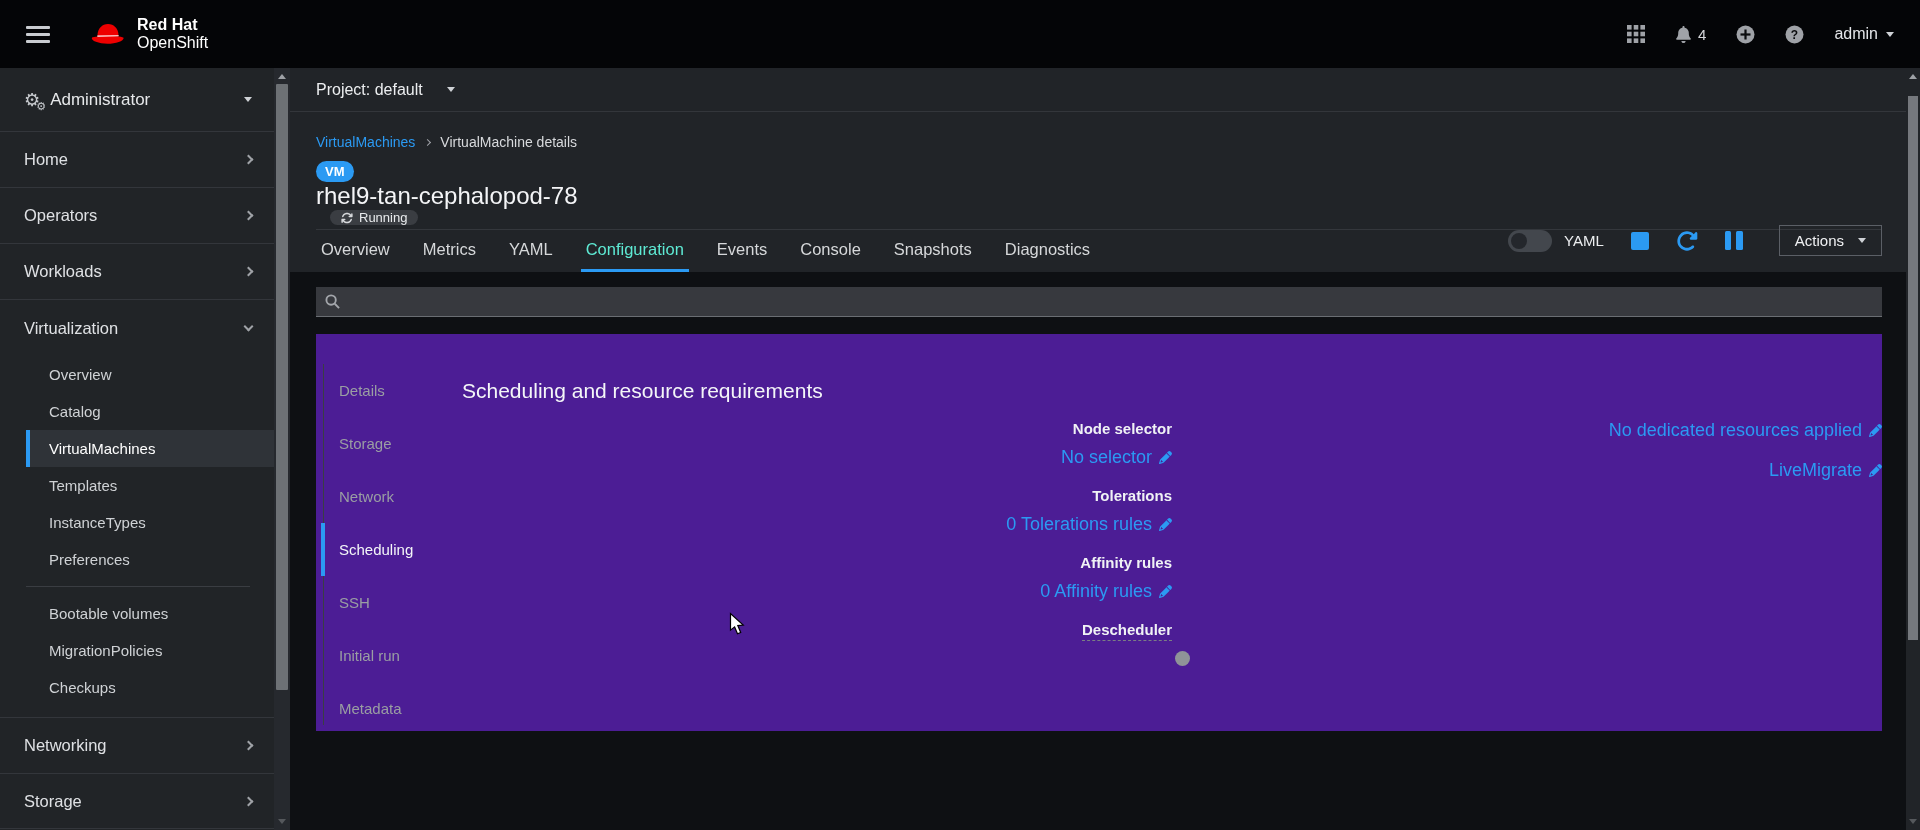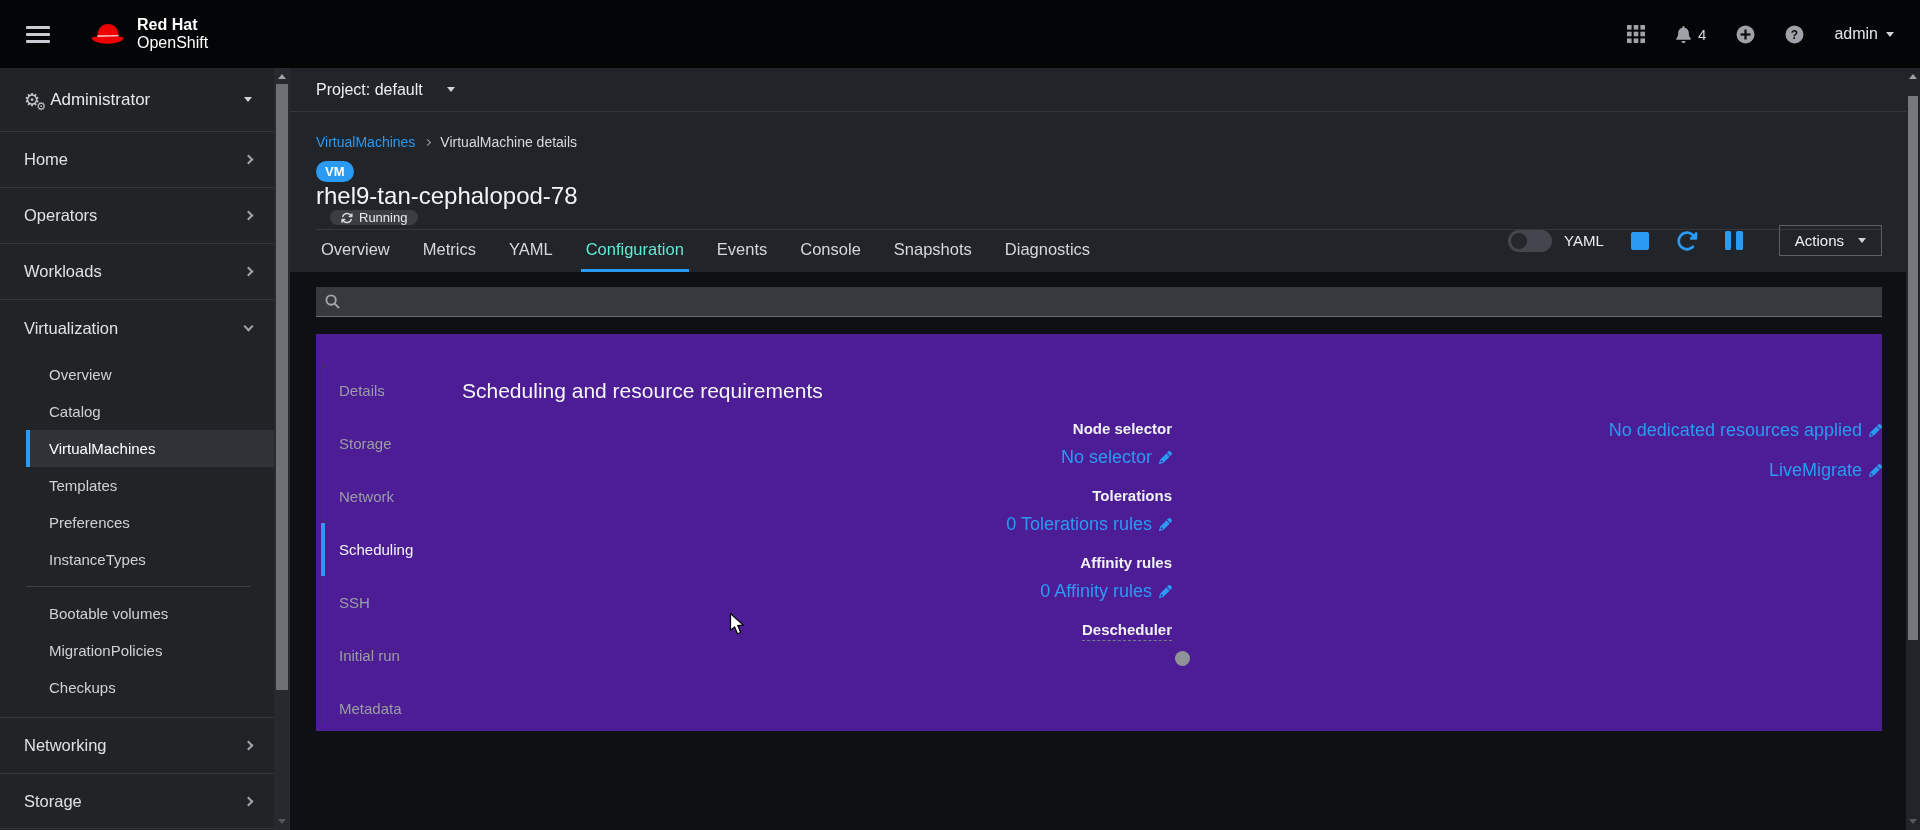--- a/index.html
+++ b/index.html
@@ -228,24 +228,24 @@
         <li>
             <span>Catalog</span>
           </li>
         <li class="sel">
             <span>VirtualMachines</span>
           </li>
         <li>
             <span>Templates</span>
           </li>
         <li>
+            <span>InstanceTypes</span>
+          </li>
+        <li>
             <span>Preferences</span>
-          </li>
-        <li>
-            <span>InstanceTypes</span>
           </li>
         <li class="rule"></li>
         <li>
             <span>Bootable volumes</span>
           </li>
         <li>
             <span>MigrationPolicies</span>
           </li>
         <li>
             <span>Checkups</span>

